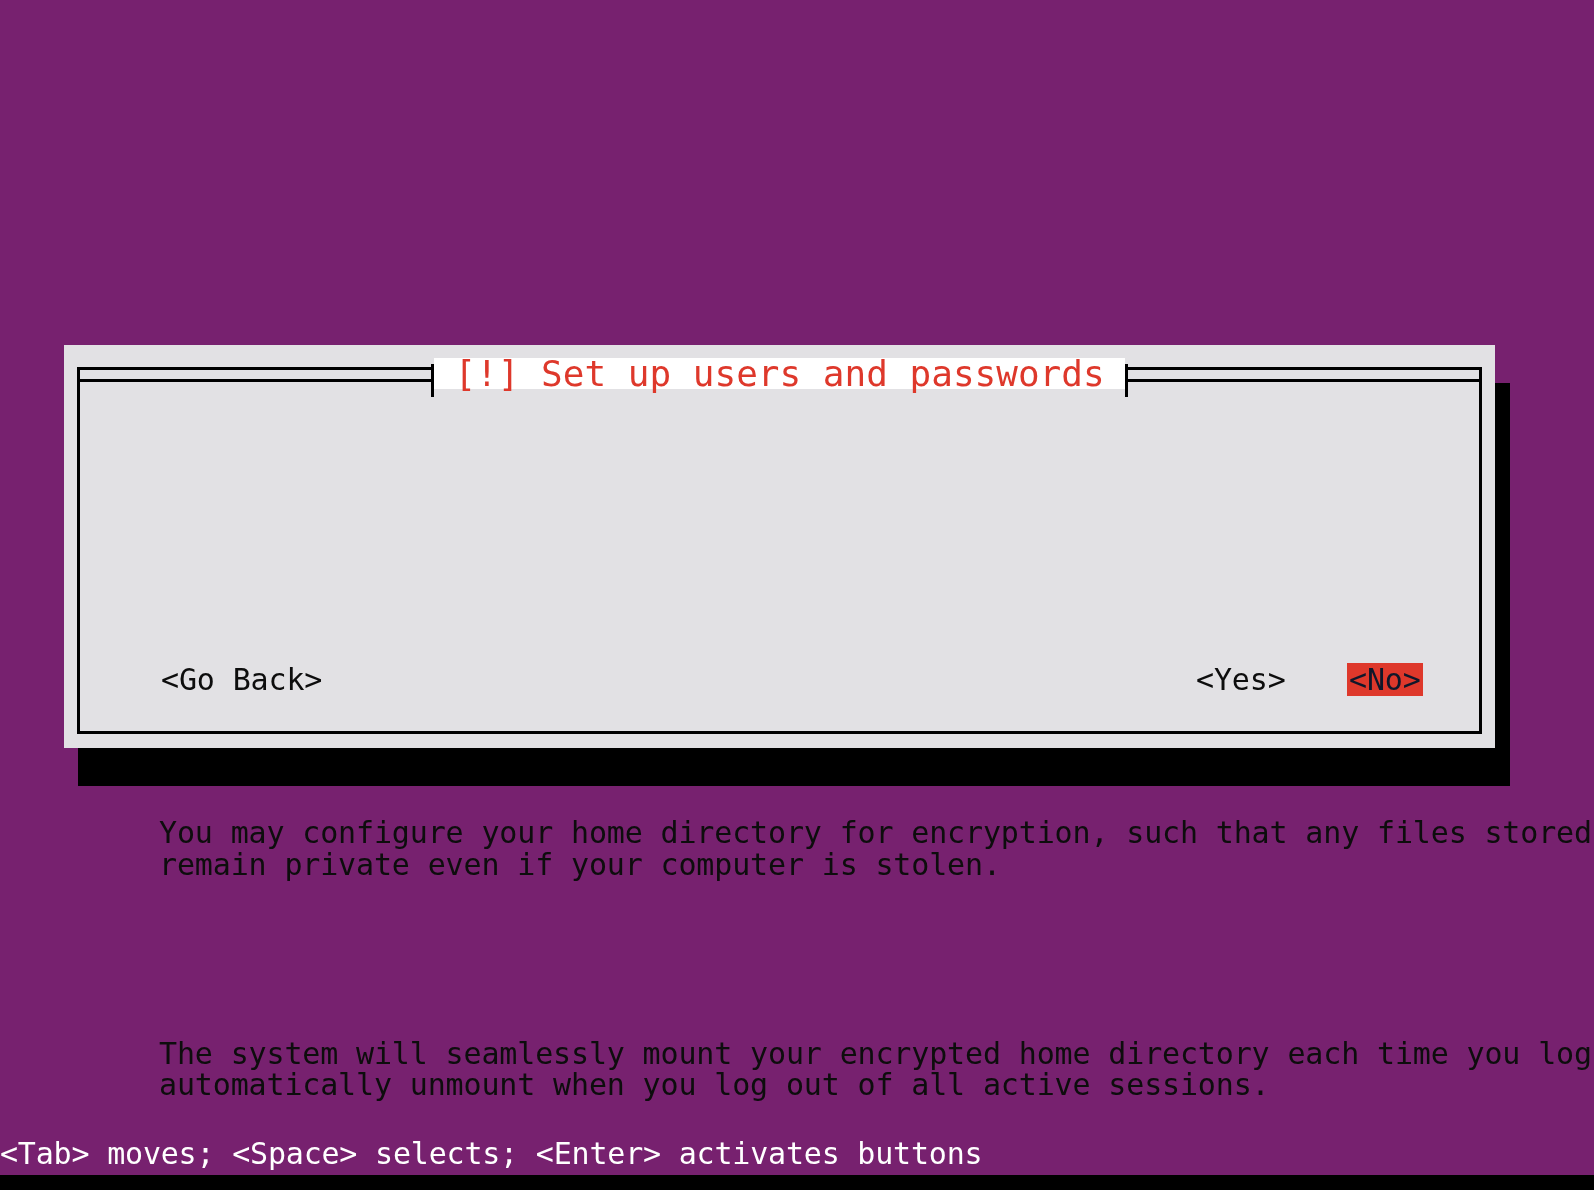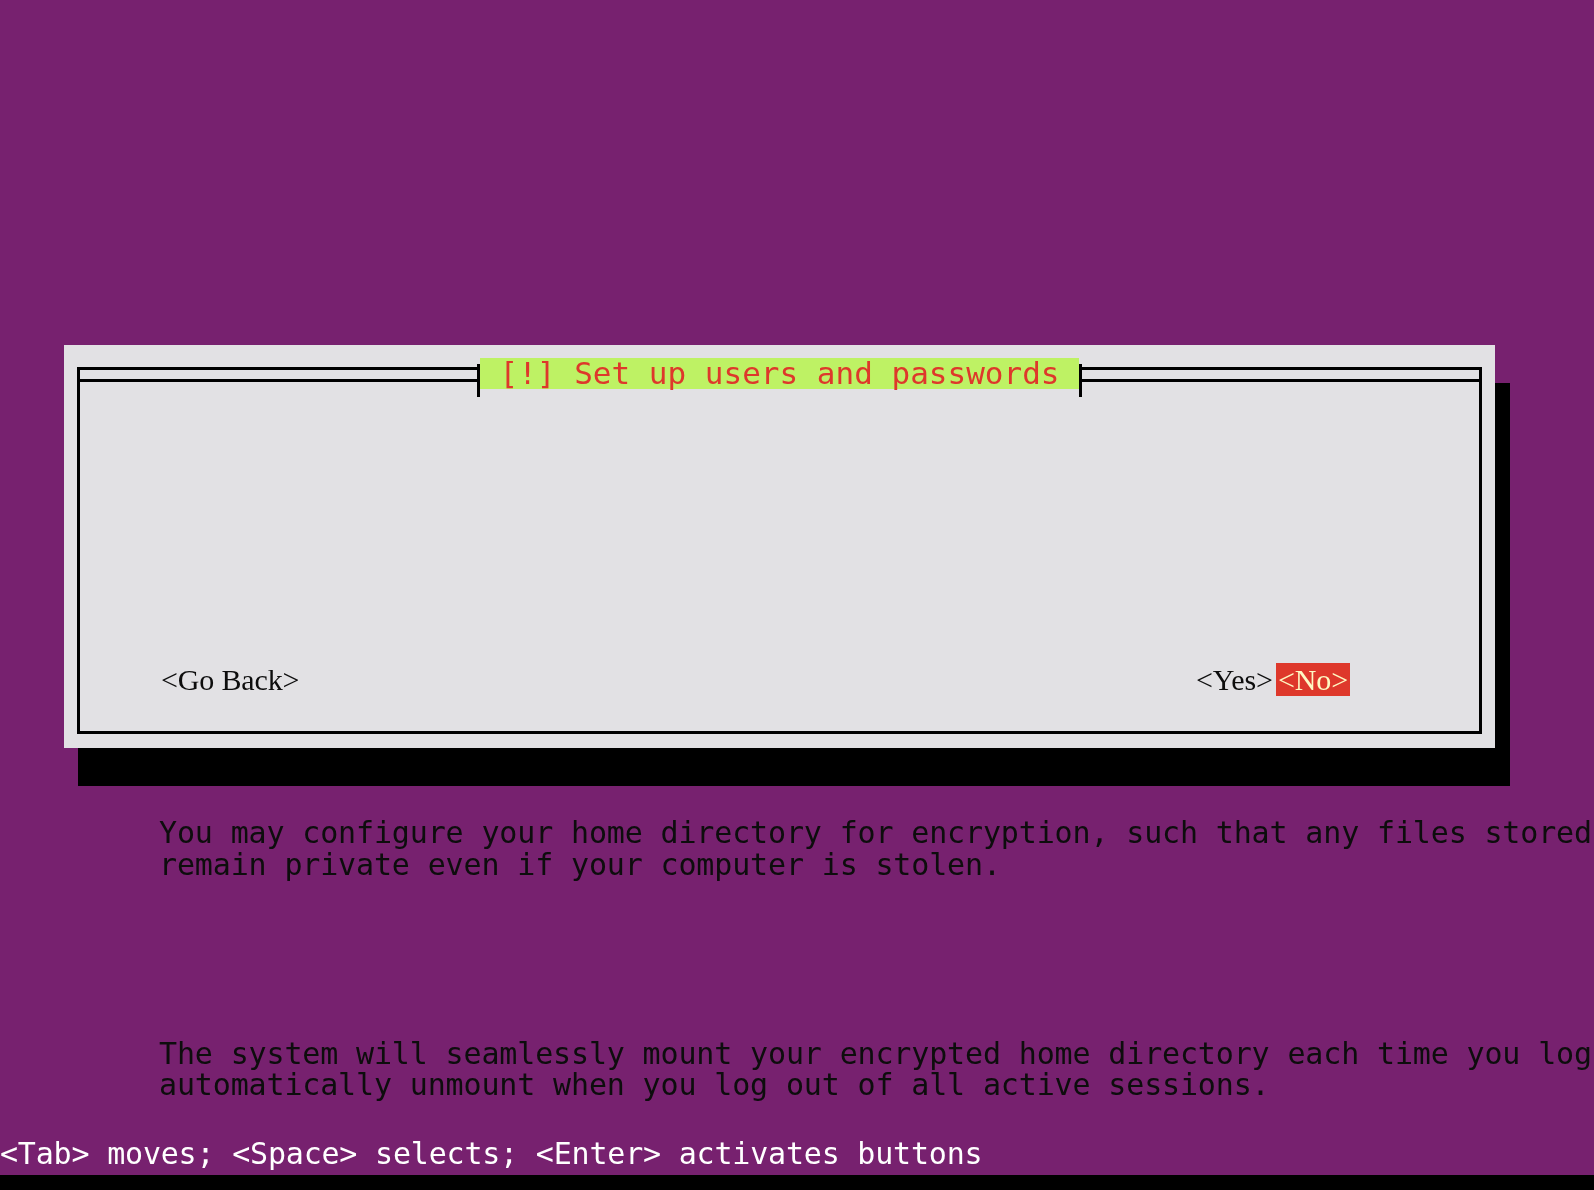--- a/index.html
+++ b/index.html
@@ -82,26 +82,26 @@
     top: 0;
     width: 3px;
     height: 33px;
     background: #000000;
   }
   .title-rule.left::before  { right: 0; }
   .title-rule.right::before { left: 0; }
 
   #dialog-title {
     color: #de382b;
-    font-size: 31px;
+    font-size: 36px;
     line-height: 31px;
     letter-spacing: 0px;
     white-space: nowrap;
     padding: 0 20px;
-    background: #bef264;
+    background: #ffffff;
     position: relative;
     z-index: 2;
   }
 
   
   #dialog-body {
     position: absolute;
     left: 95px;
     top: 409px;
     width: 1370px;
@@ -118,38 +118,37 @@
   }
   .para-gap { height: 31.5px; }
 
   
   #button-row {
     position: absolute;
     left: 64px;
     top: 660px;
     width: 1431px;
     height: 40px;
-    font-family: Liberation Serif, serif;
   }
   .btn {
     position: absolute;
     font-size: 30px;
     line-height: 33px;
     color: #0d0d0d;
     white-space: pre;
     letter-spacing: -0.15px;
     padding: 0 2px;
   }
   #btn-go-back { left: 95px;  top: 3px; }
   #btn-yes     { left: 1130px; top: 3px; text-align: right; }
   #btn-no {
-    left: 1212px;
+    left: 1283px;
     top: 3px;
     background: #de382b;
-    color: #fef9c3;
+    color: #0f172a;
   }
 
   
   #help-bar {
     position: absolute;
     left: 0;
     top: 1133px;
     width: 1296px;
     height: 42px;
     background: #77216f;

